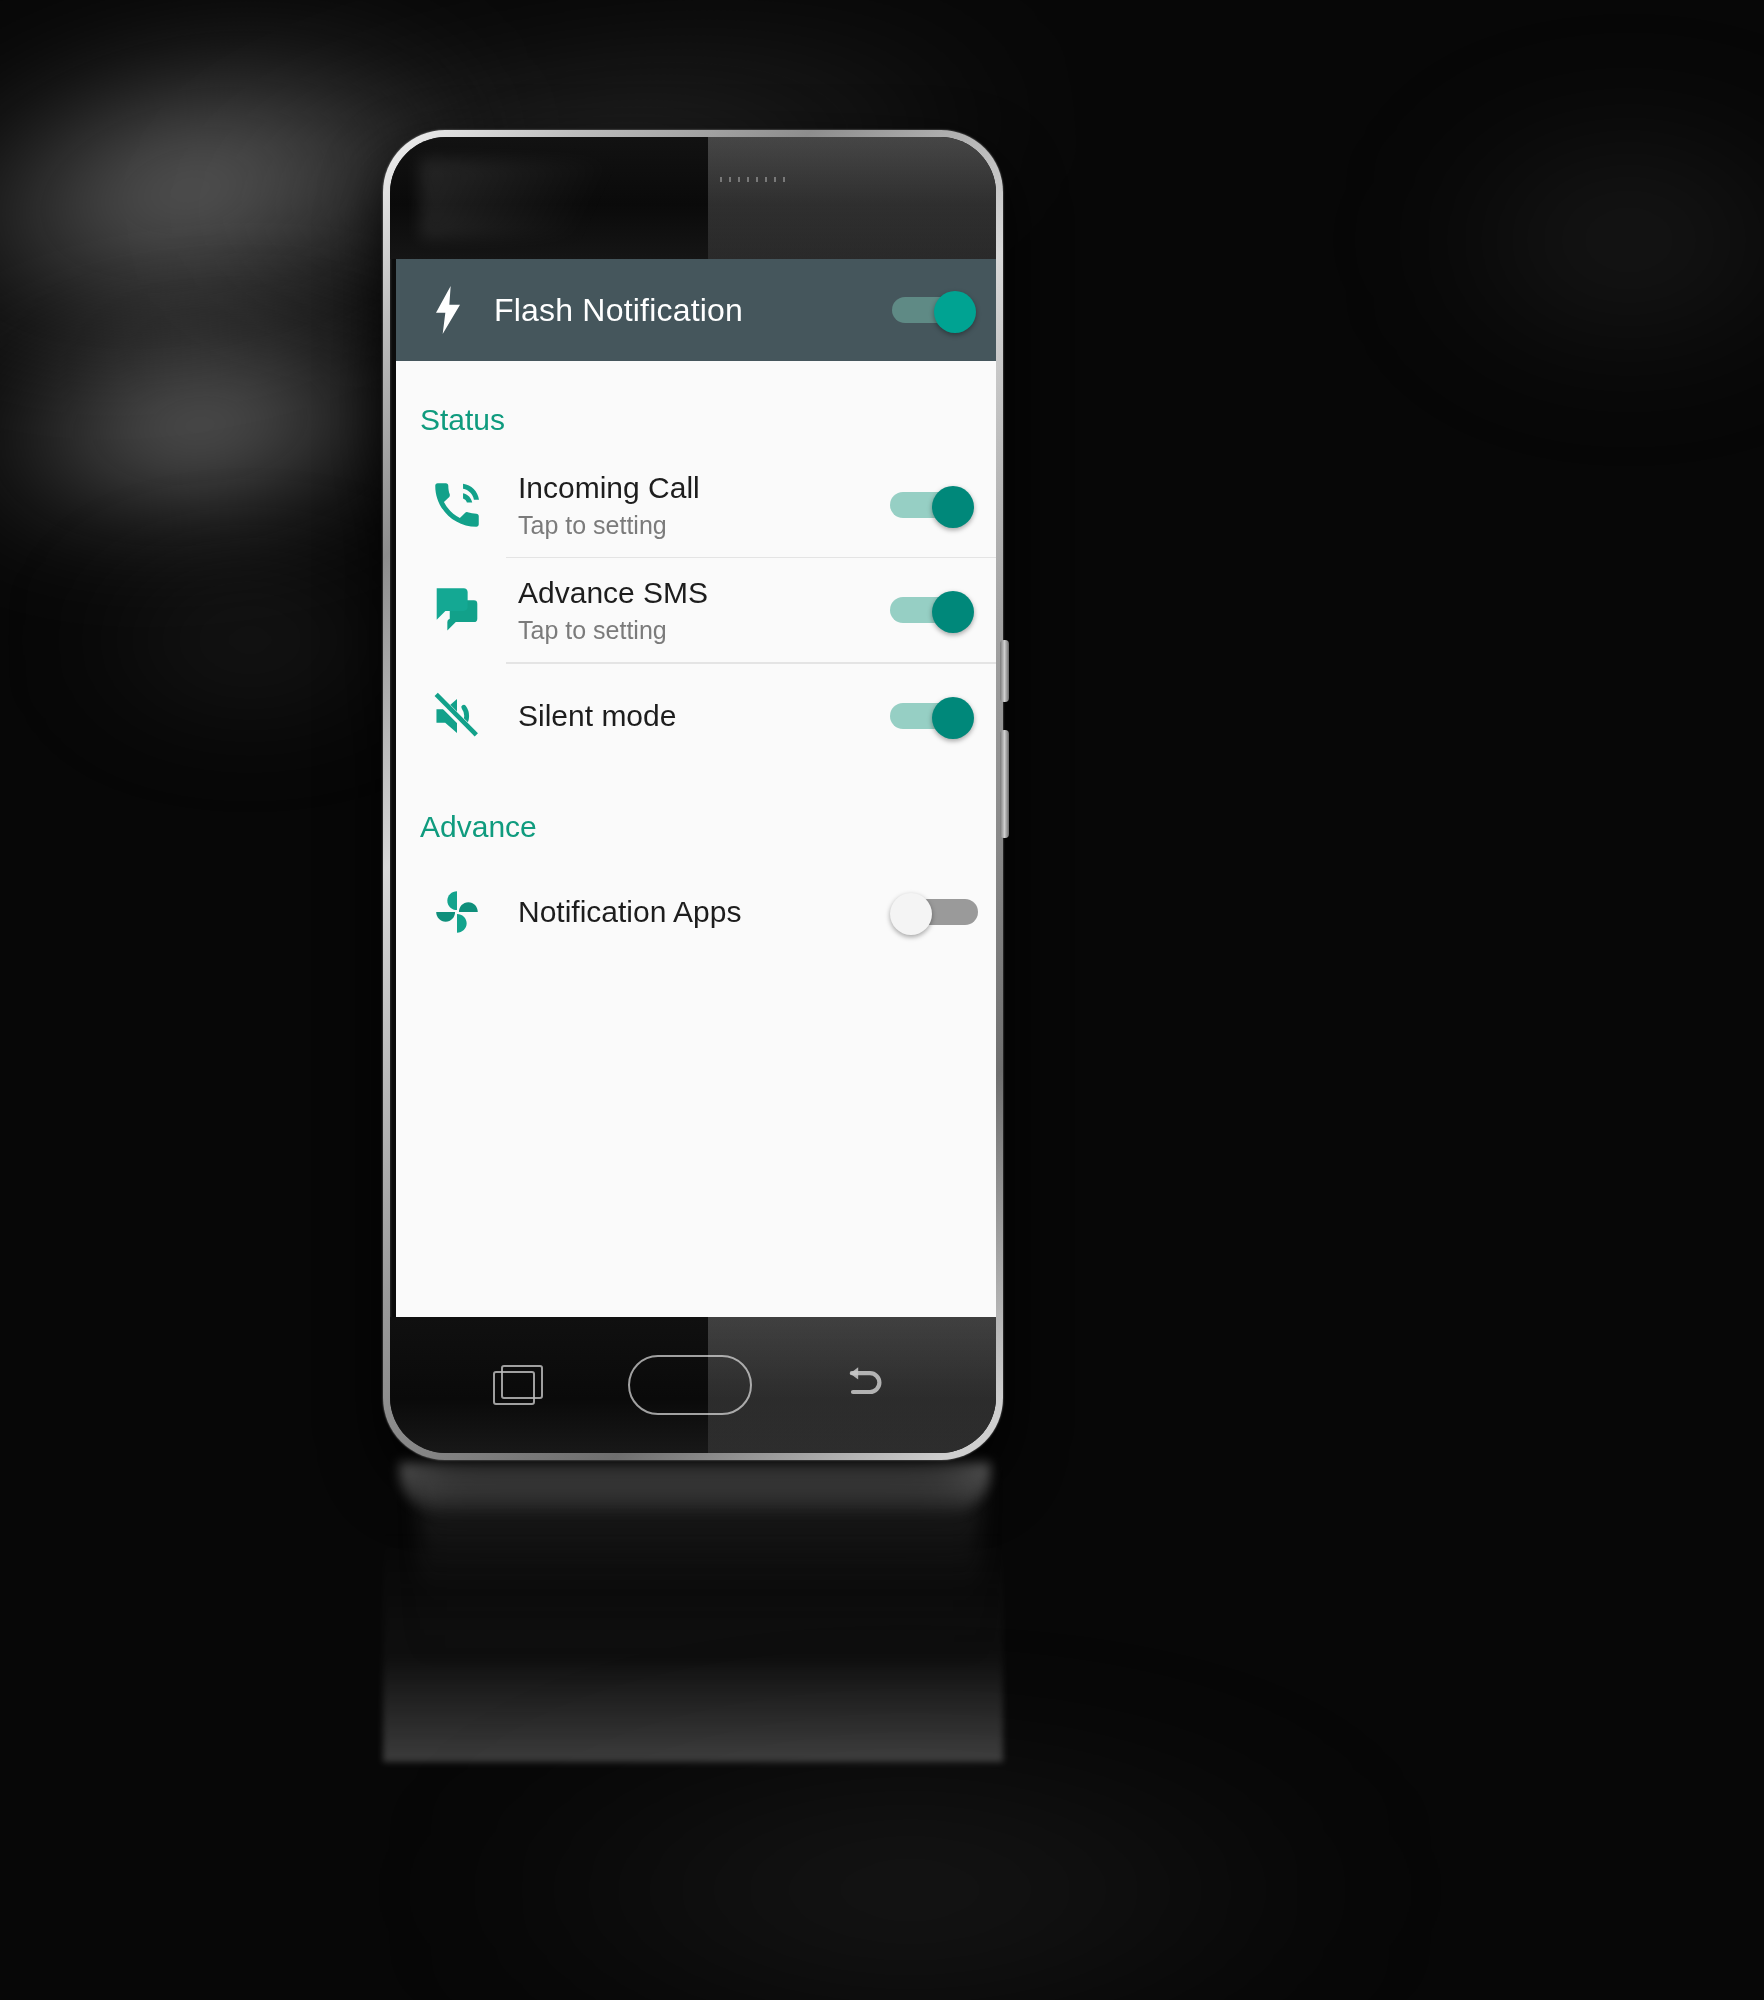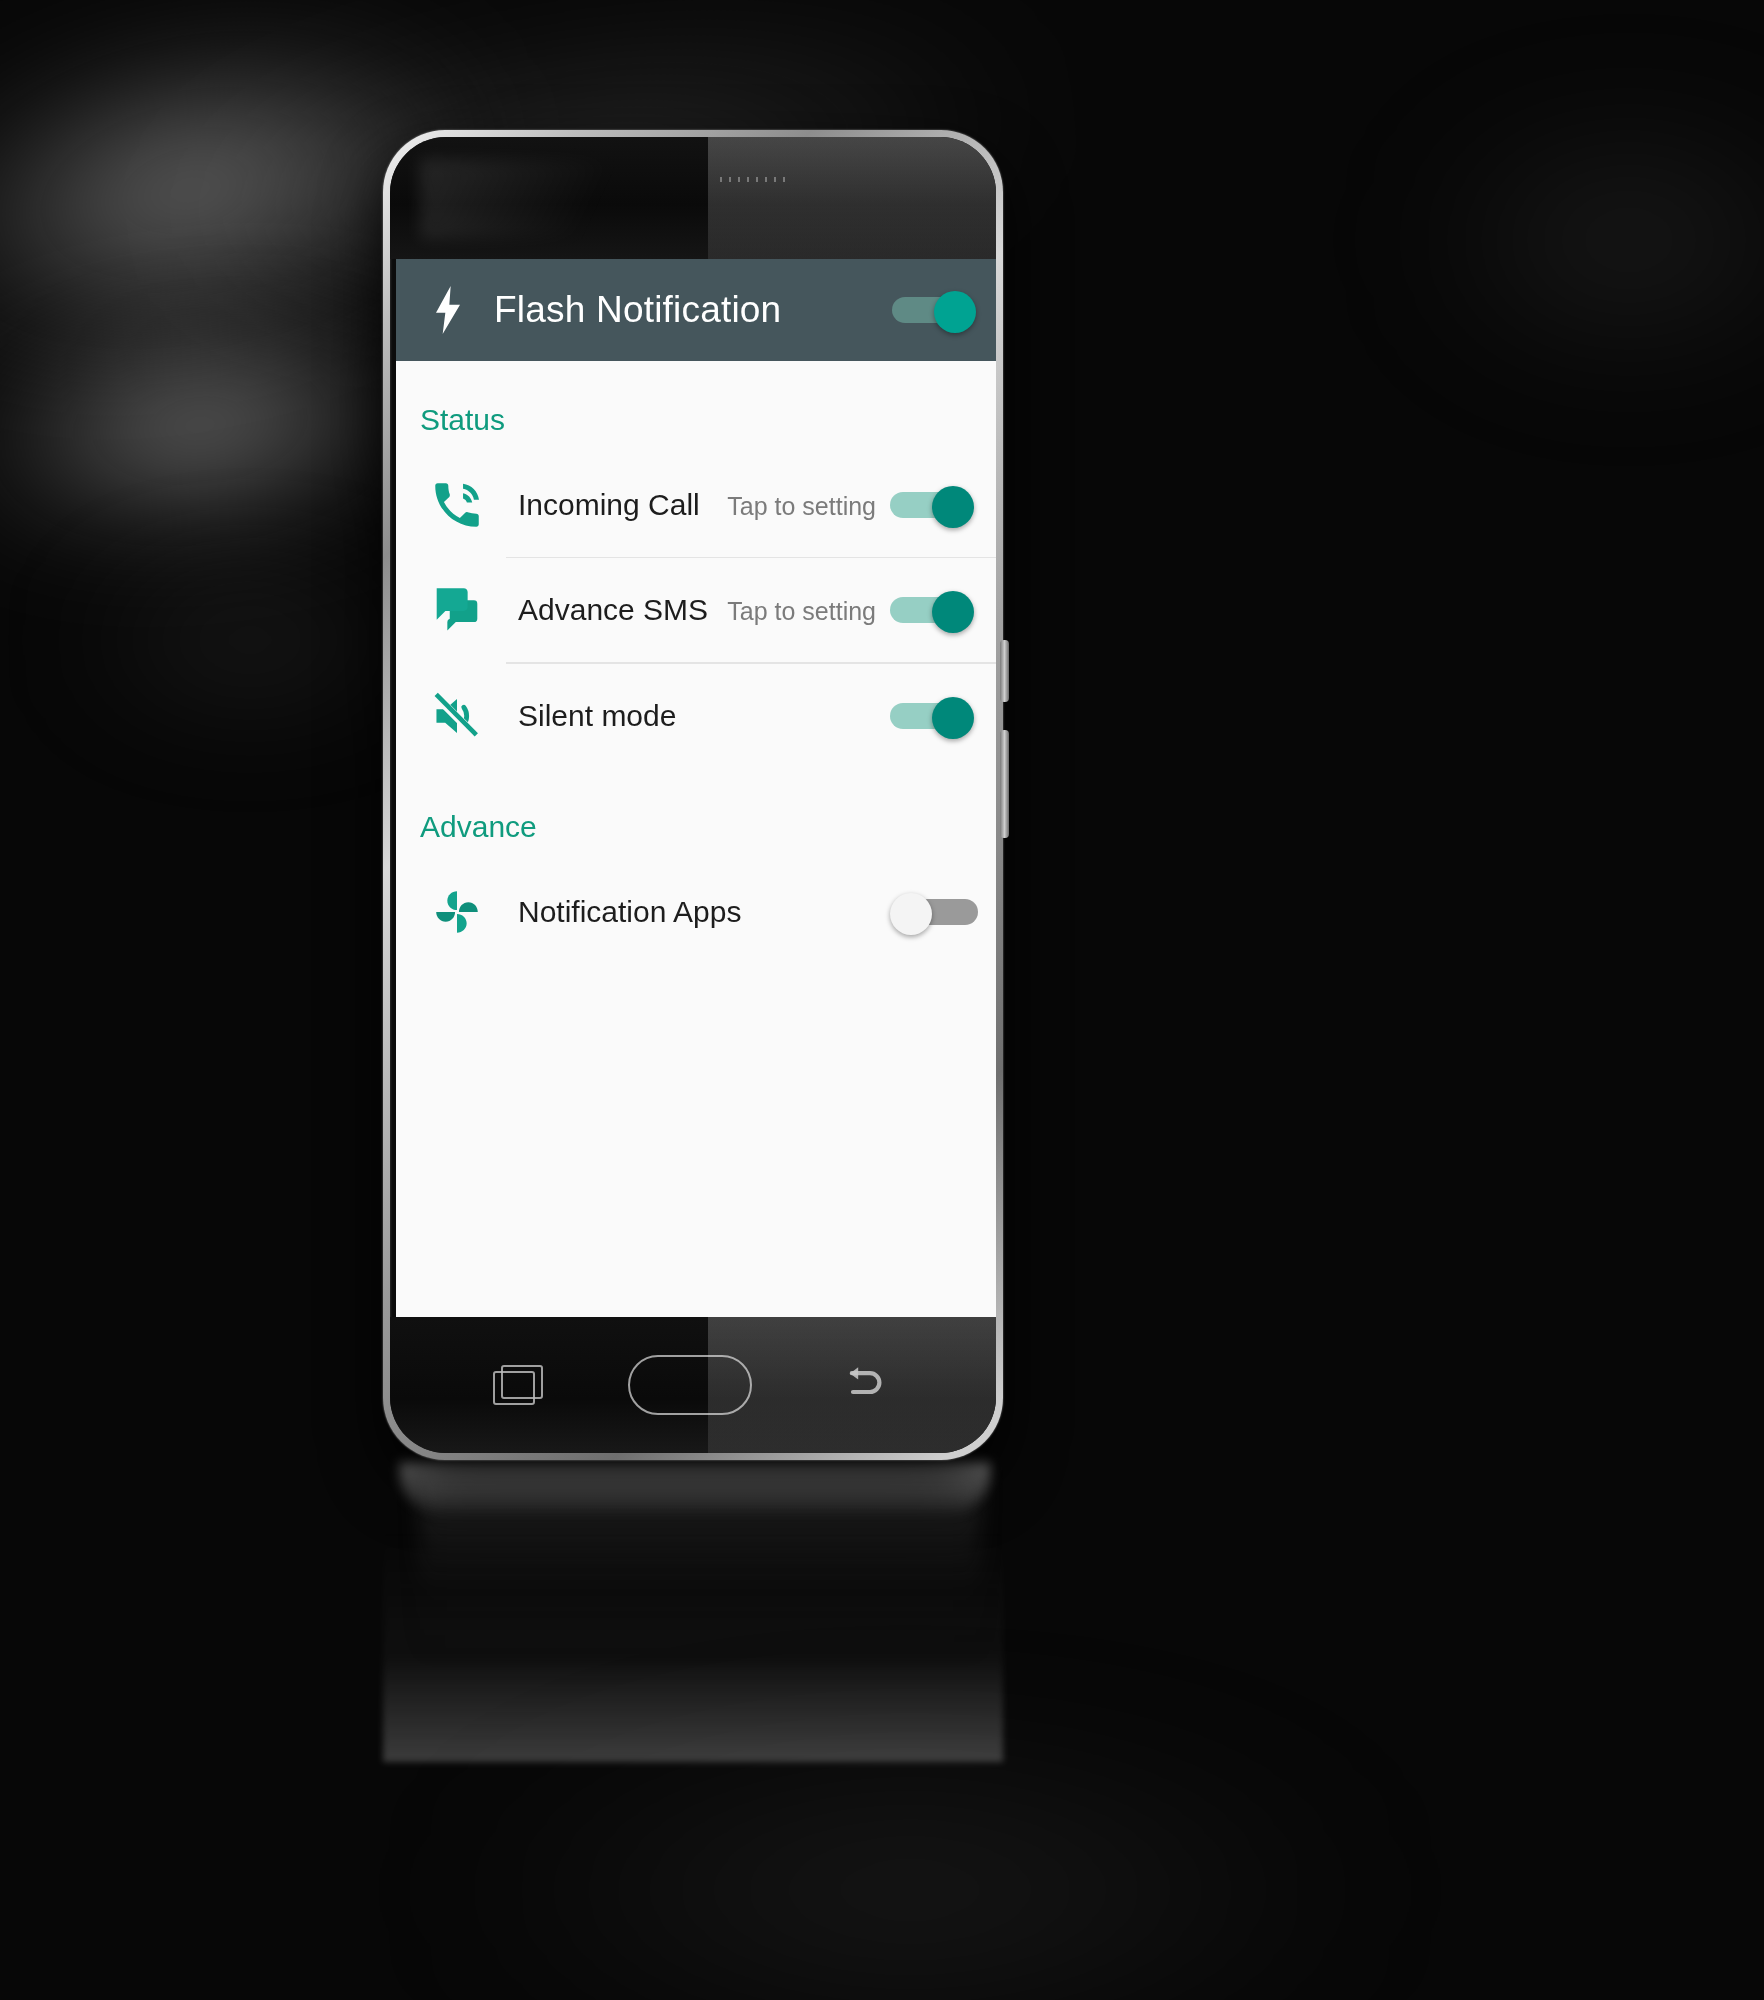--- a/index.html
+++ b/index.html
@@ -92,28 +92,28 @@
   .refl-glass{position:absolute;left:420px;top:1470px;width:560px;height:190px;
     background:linear-gradient(180deg,rgba(60,60,60,.55),rgba(20,20,20,.1) 60%,transparent);
     filter:blur(10px);}
 
   
   .appbar{
     height:102px;display:flex;align-items:center;padding:0 30px;box-sizing:border-box;
     background:#45565c;
   }
   .bolt-icon{width:44px;height:50px;display:flex;align-items:center;justify-content:center;margin-right:24px;}
-  .appbar-title{flex:1;color:#ffffff;font-size:37px;letter-spacing:.2px;}
+  .appbar-title{flex:1;color:#ffffff;font-size:32px;letter-spacing:.2px;}
 
   
   .content{background:#fafafa;height:970px;}
   .section-title{color:#0f9b7e;font-size:30px;padding:42px 0 16px 24px;}
   .row{display:flex;align-items:center;min-height:104px;padding:0 32px 0 32px;box-sizing:border-box;position:relative;}
   .row-icon{width:78px;flex:0 0 78px;display:flex;align-items:center;justify-content:flex-start;}
-  .row-text{flex:1;display:flex;flex-direction:row;justify-content:space-between;padding-left:12px;}
+  .row-text{flex:1;display:flex;flex-direction:column;justify-content:flex-end;padding-left:12px;}
   .row-title{font-size:30px;color:#1d1d1d;line-height:1.18;}
   .row-sub{font-size:25px;color:#7b7b7b;margin-top:5px;line-height:1.15;}
   .divider{height:1px;background:#e4e4e4;margin-left:110px;margin-right:8px;}
 
   
   .toggle{position:relative;width:82px;height:34px;flex:0 0 82px;margin-left:14px;}
   .toggle .track{position:absolute;left:0;top:4px;width:74px;height:26px;border-radius:13px;}
   .toggle .thumb{position:absolute;top:-2px;width:42px;height:42px;border-radius:50%;
     box-shadow:0 2px 5px rgba(0,0,0,.35);}
   .toggle.on .track{background:#96cfc4;}

